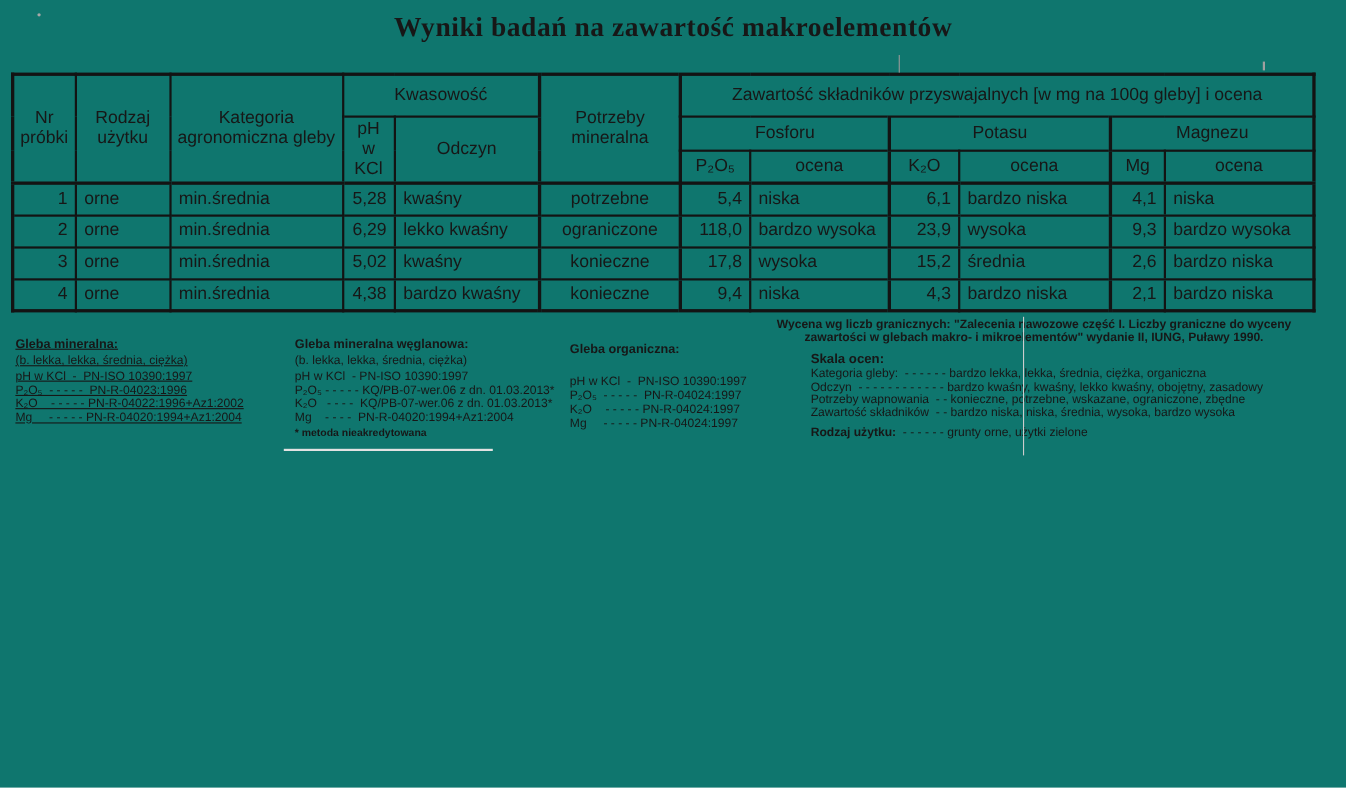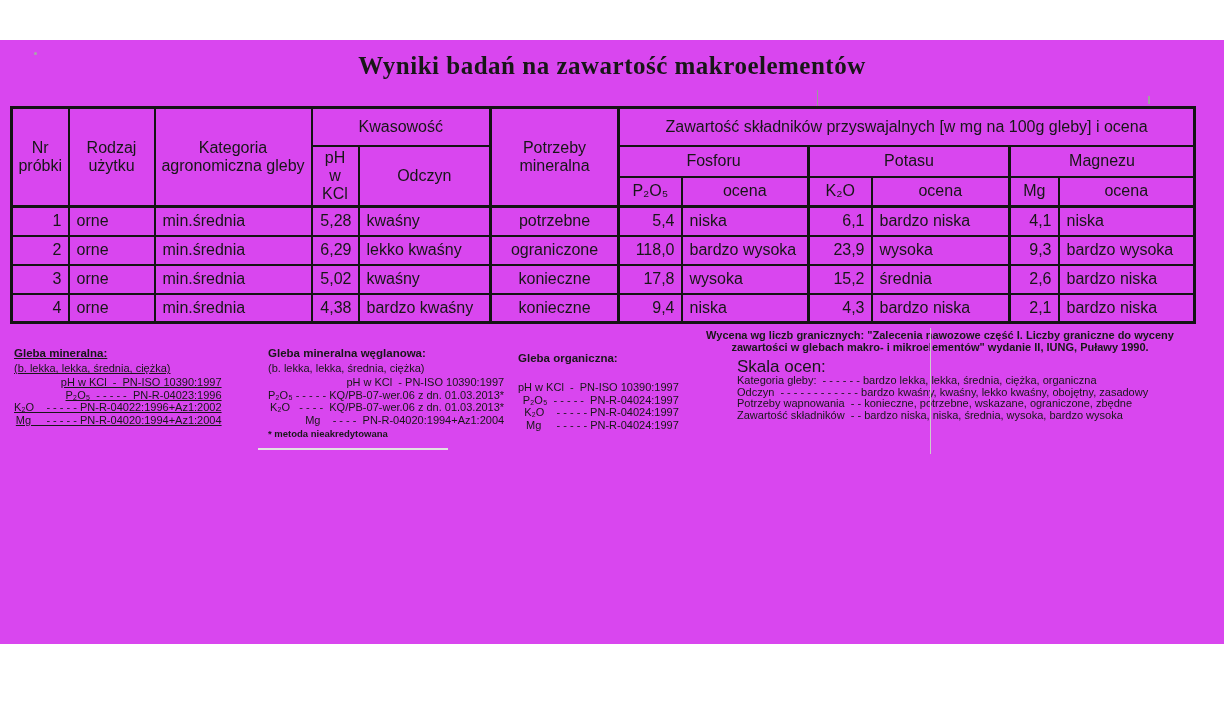--- a/index.html
+++ b/index.html
@@ -1,17 +1,17 @@
 <!DOCTYPE html>
 <html><head>
 <meta charset="utf-8">
 <style>
   html,body { margin:0; padding:0; background:#ffffff; }
   body { width:1224px; height:720px; font-family:"Liberation Sans","DejaVu Sans",sans-serif; color:#171717; }
-  .page { position:relative; width:1224px; height:604px; overflow:hidden; background:#d946ef;margin-top:40px; }
+  .page { position:relative; width:1224px; height:716px; overflow:hidden; background:#0f766e; }
 
   .doc-title { position:absolute; top:12px; left:0; width:100%; text-align:center;
     font-family:"Liberation Serif","DejaVu Serif",serif; font-size:25px; font-weight:bold; letter-spacing:.5px; }
 
   table.results { position:absolute; left:10px; top:66px; width:1183px;
     border-collapse:collapse; table-layout:fixed; border:3px solid #131313; }
   .results th, .results td { border:2px solid #131313; padding:0 5px; overflow:hidden;
     font-size:16px; font-weight:normal; line-height:1.12; }
   .results thead th { text-align:center; vertical-align:middle; }
   .results thead tr.hr1 { height:38px; }
@@ -25,27 +25,27 @@
   .num { text-align:right; padding-right:6px !important; }
   .txt { text-align:left; padding-left:7px !important; }
   .ctr { text-align:center; }
   .sub { font-size:15px; }
 
   .proc-heading { position:absolute; left:14px; top:289px; font-size:13px; font-weight:bold; letter-spacing:.2px; }
   .proc-col { position:absolute; top:307px; font-size:11px; line-height:12.4px; }
   .pc1 { left:14px;text-decoration:underline; } .pc2 { left:268px; } .pc3 { left:518px; top:312px; }
   .pc-title { font-weight:bold; font-size:11.5px; margin-bottom:3px; }
   .pc-sub { min-height:13px; margin-bottom:1px; }
-  .pc-line { white-space:pre;text-align:right; }
+  .pc-line { white-space:pre; }
   .pc-foot { font-weight:bold; font-size:9.5px; margin-top:2px; }
 
   .wycena { position:absolute; left:690px; top:290px; width:500px; text-align:center;
     font-weight:bold; font-size:11px; line-height:11.6px; }
   .skala { position:absolute; left:737px; top:321px; font-size:11px; line-height:11.8px; }
-  .skala-heading { font-weight:normal; font-size:17px; margin-bottom:2px; }
+  .skala-heading { font-weight:bold; font-size:12px; margin-bottom:2px; }
   .skala-line { white-space:pre; }
   .usage { margin-top:6px; white-space:pre; }
   .usage .lbl { font-weight:bold; }
 
   .artifact { position:absolute; background:#bfbfbf; }
   .a1 { left:930px; top:288px; width:1px; height:126px; background:#cccccc; }
   .a2 { left:817px; top:50px; width:1px; height:16px; background:#9a9a9a; }
   .a3 { left:34px; top:12px; width:3px; height:3px; border-radius:50%; background:#a8a8a8; }
   .a4 { left:1148px; top:56px; width:2px; height:8px; background:#a0a0a0; }
   .a5 { left:258px; top:408px; width:190px; height:2px; background:#e2e2e2; }
@@ -187,20 +187,21 @@
   </div>
 
   <div class="wycena">Wycena wg liczb granicznych: "Zalecenia nawozowe część I. Liczby graniczne do wyceny zawartości w glebach makro- i mikroelementów" wydanie II, IUNG, Puławy 1990.</div>
 
   <div class="skala">
     <div class="skala-heading">Skala ocen:</div>
     <div class="skala-line">Kategoria gleby:  - - - - - - bardzo lekka, lekka, średnia, ciężka, organiczna</div>
     <div class="skala-line">Odczyn  - - - - - - - - - - - - bardzo kwaśny, kwaśny, lekko kwaśny, obojętny, zasadowy</div>
     <div class="skala-line">Potrzeby wapnowania  - - konieczne, potrzebne, wskazane, ograniczone, zbędne</div>
     <div class="skala-line">Zawartość składników  - - bardzo niska, niska, średnia, wysoka, bardzo wysoka</div>
+    <div class="usage"><span class="lbl">Rodzaj użytku:</span><span>  - - - - - - grunty orne, użytki zielone</span></div>
   </div>
 
   <div class="artifact a1"></div>
   <div class="artifact a2"></div>
   <div class="artifact a3"></div>
   <div class="artifact a4"></div>
   <div class="artifact a5"></div>
 
 </div>
 

